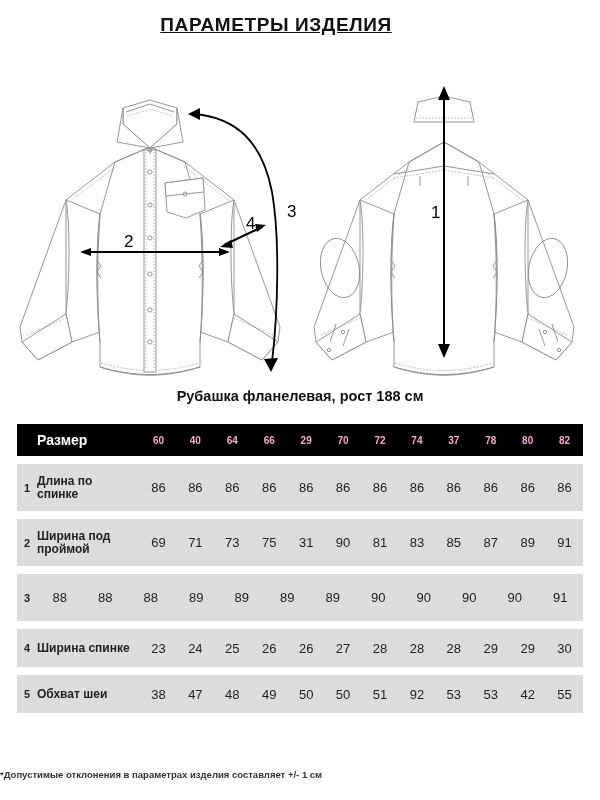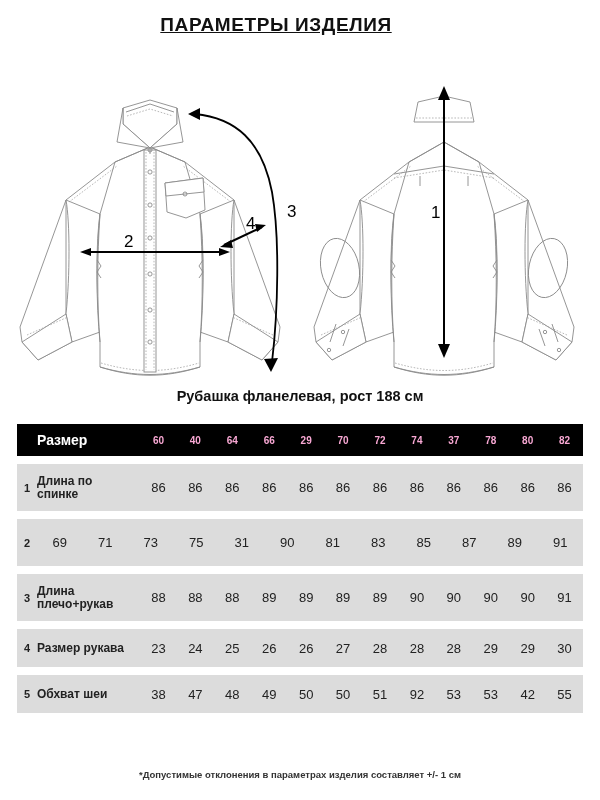--- a/index.html
+++ b/index.html
@@ -84,21 +84,20 @@
     font-size:13px;
     color:#222;
   }
   .row.header .c-val{
     color:#f9a8d4;font-size:10px;font-weight:bold;
   }
 
   
   .footnote{
     position:absolute;left:0;top:769px;width:600px;
-    text-align:center;
     font-size:9.5px;
     color:#333;
     font-weight:bold;
   }
 
   
   .ln{fill:none;stroke:#8a8a8a;stroke-width:0.9;}
   .lnd{fill:none;stroke:#9a9a9a;stroke-width:0.7;stroke-dasharray:1.6 1.6;}
   .body-fill{fill:#ffffff;stroke:#8a8a8a;stroke-width:0.9;}
   .arrow{fill:none;stroke:#000000;stroke-width:2;}
@@ -269,54 +268,54 @@
       <div class="c-val">86</div>
       <div class="c-val">86</div>
       <div class="c-val">86</div>
       <div class="c-val">86</div>
       <div class="c-val">86</div>
       <div class="c-val">86</div>
     </div>
 
     <div class="row data">
       <div class="c-num">2</div>
+      <div class="c-name">Ширина под проймой</div>
       <div class="c-val">69</div>
       <div class="c-val">71</div>
       <div class="c-val">73</div>
       <div class="c-val">75</div>
       <div class="c-val">31</div>
       <div class="c-val">90</div>
       <div class="c-val">81</div>
       <div class="c-val">83</div>
       <div class="c-val">85</div>
       <div class="c-val">87</div>
       <div class="c-val">89</div>
       <div class="c-val">91</div>
     </div>
 
     <div class="row data">
       <div class="c-num">3</div>
-      <div class="c-name">Длина плечо+рукав</div>
       <div class="c-val">88</div>
       <div class="c-val">88</div>
       <div class="c-val">88</div>
       <div class="c-val">89</div>
       <div class="c-val">89</div>
       <div class="c-val">89</div>
       <div class="c-val">89</div>
       <div class="c-val">90</div>
       <div class="c-val">90</div>
       <div class="c-val">90</div>
       <div class="c-val">90</div>
       <div class="c-val">91</div>
     </div>
 
     <div class="row data short">
       <div class="c-num">4</div>
-      <div class="c-name">Размер рукава</div>
+      <div class="c-name">Ширина спинке</div>
       <div class="c-val">23</div>
       <div class="c-val">24</div>
       <div class="c-val">25</div>
       <div class="c-val">26</div>
       <div class="c-val">26</div>
       <div class="c-val">27</div>
       <div class="c-val">28</div>
       <div class="c-val">28</div>
       <div class="c-val">28</div>
       <div class="c-val">29</div>

